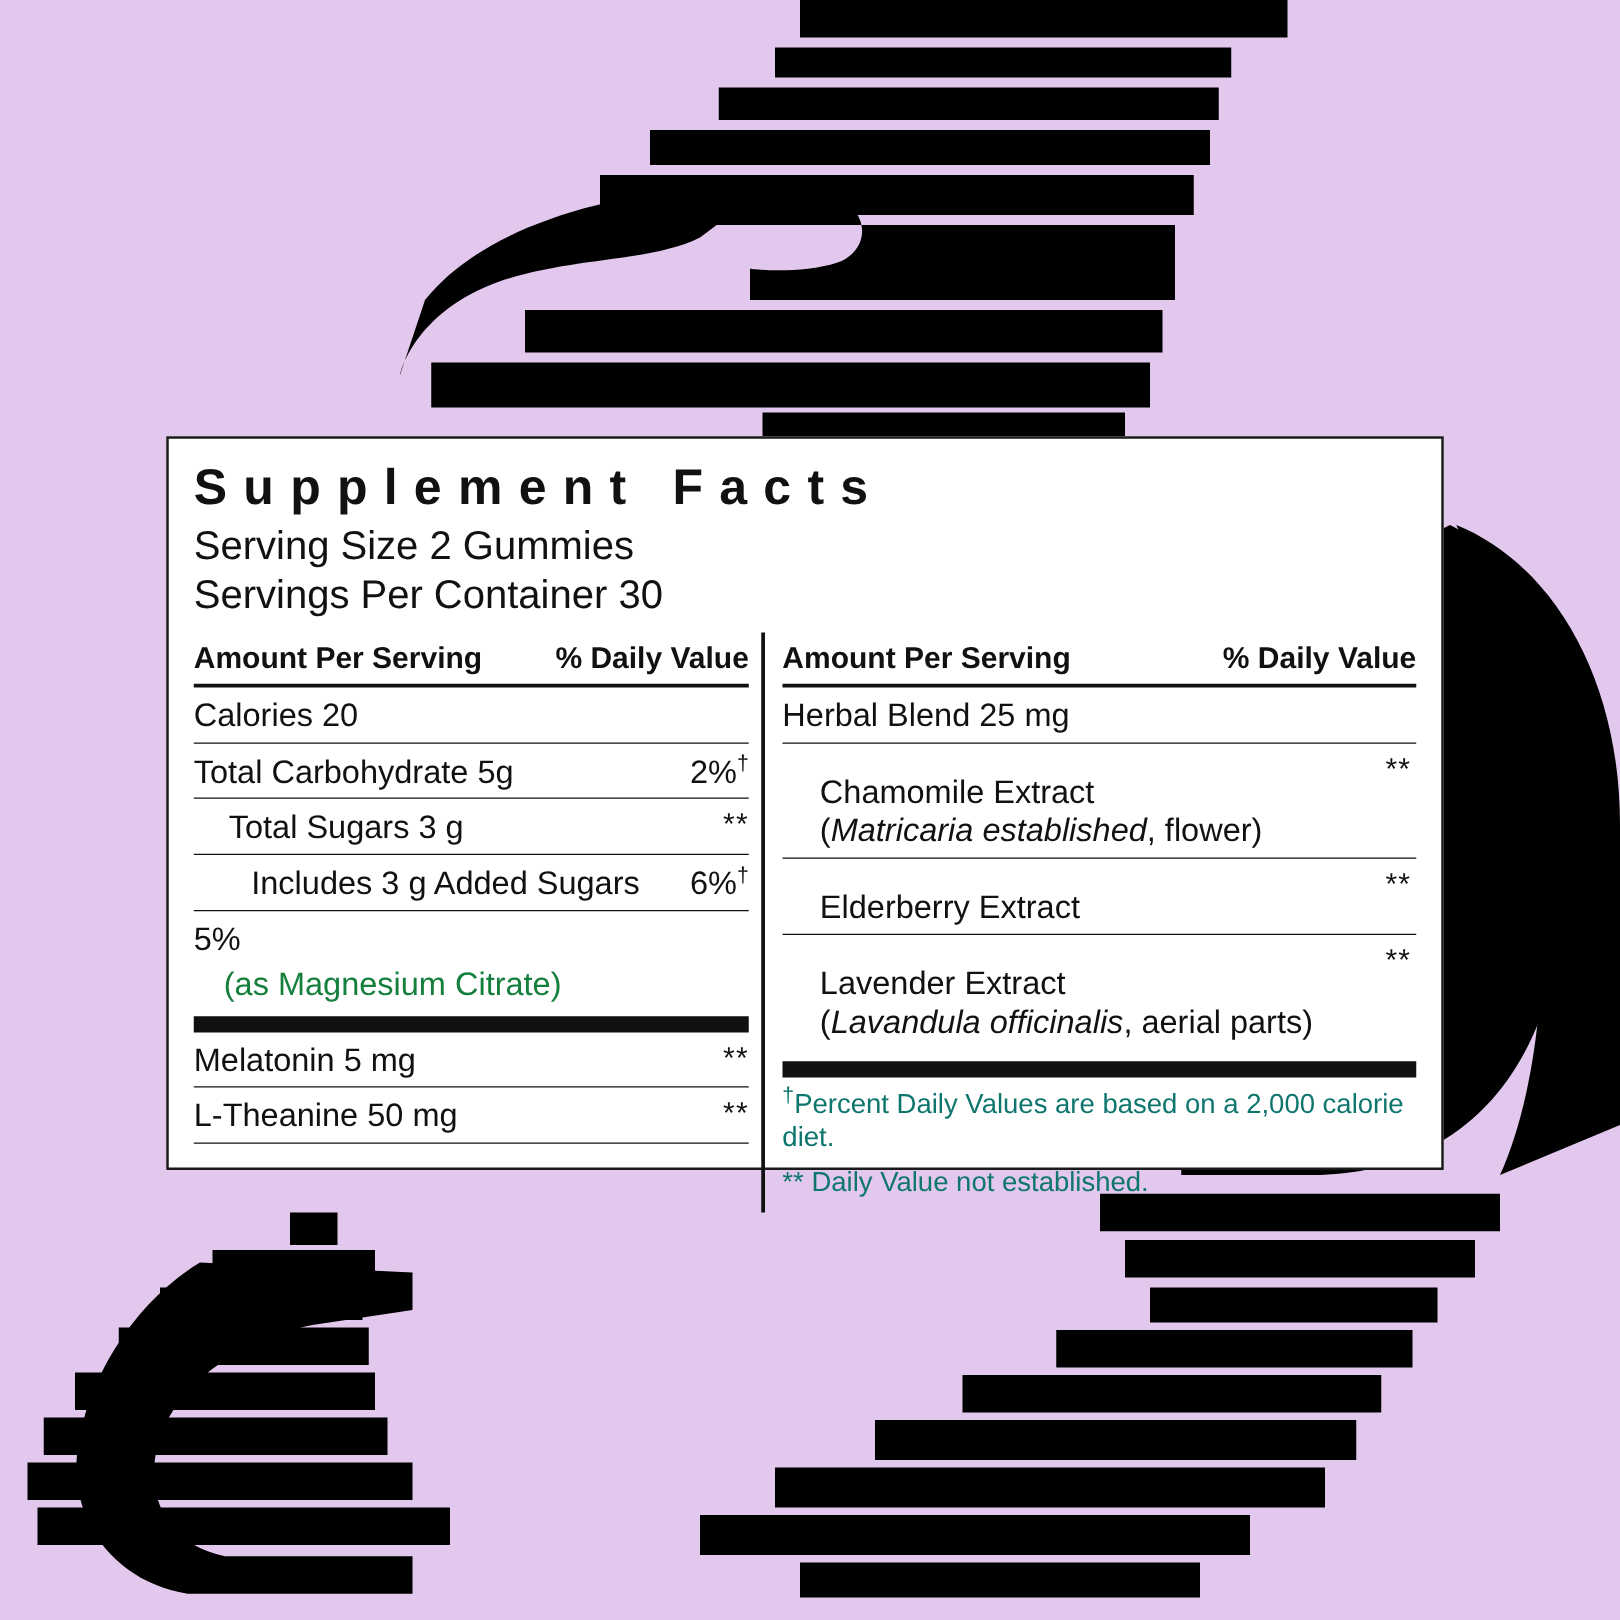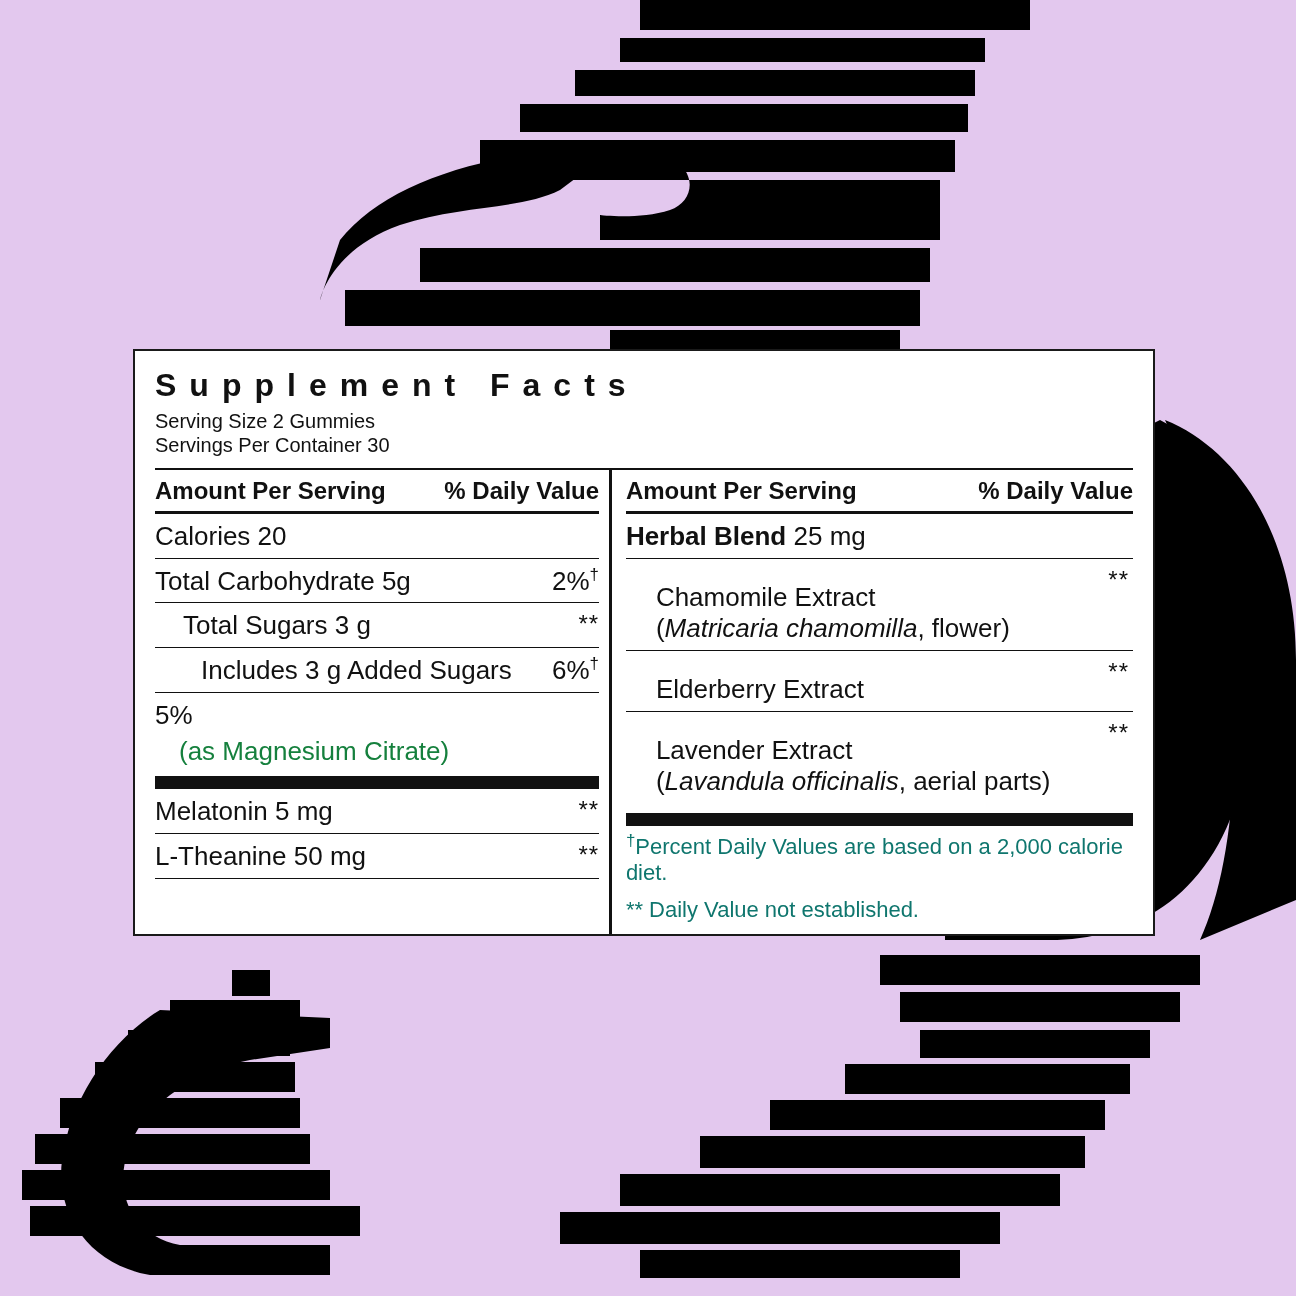--- a/index.html
+++ b/index.html
@@ -40,32 +40,32 @@
 
   .panel-inner {
     padding: 16px 20px 0 20px;
     box-sizing: border-box;
     height: 100%;
     display: flex;
     flex-direction: column;
   }
 
   .sf-title {
-    font-size: 32px;
+    font-size: 40px;
     font-weight: bold;
     letter-spacing: 13px;
     color: #111;
     line-height: 1.05;
     white-space: nowrap;
     margin: 2px 0 6px 0;
     font-family: "Liberation Sans", sans-serif;
   }
 
   .serving-line {
-    font-size: 20px;
+    font-size: 32px;
     color: #111;
     line-height: 1.22;
   }
 
   .rule-thick {
     height: 13px;
     background: #111;
     margin-top: 11px;
   }
 
@@ -116,21 +116,21 @@
     border-bottom: none;
   }
   .nut-row .name {
     padding-right: 10px;
   }
   .nut-row .dv {
     white-space: nowrap;
   }
   .indent1 { padding-left: 28px; }
   .indent2 { padding-left: 46px; }
-  .b { font-weight: bold; }
+  .b { font-weight: normal; }
   .sup {
     font-size: 17px;
     vertical-align: super;
     line-height: 0;
   }
   .stars {
     font-size: 24px;
     letter-spacing: 1px;
   }
 
@@ -289,21 +289,21 @@
         </div>
 
         <div class="nut-row">
           <span class="name"><span class="b">Herbal Blend</span> <span>25 mg</span></span>
           <span class="dv"></span>
         </div>
 
         <div class="herb-row">
           <span class="herb-name">
             <span>Chamomile Extract</span>
-            <span class="herb-latin">(<span class="ital">Matricaria chamomilla</span><span>, flower)</span></span>
+            <span class="herb-latin">(<span class="ital">Matricaria established</span><span>, flower)</span></span>
           </span>
           <span class="dv stars right-pad">**</span>
         </div>
 
         <div class="herb-row">
           <span class="herb-name">
             <span>Elderberry Extract</span>
           </span>
           <span class="dv stars right-pad">**</span>
         </div>

